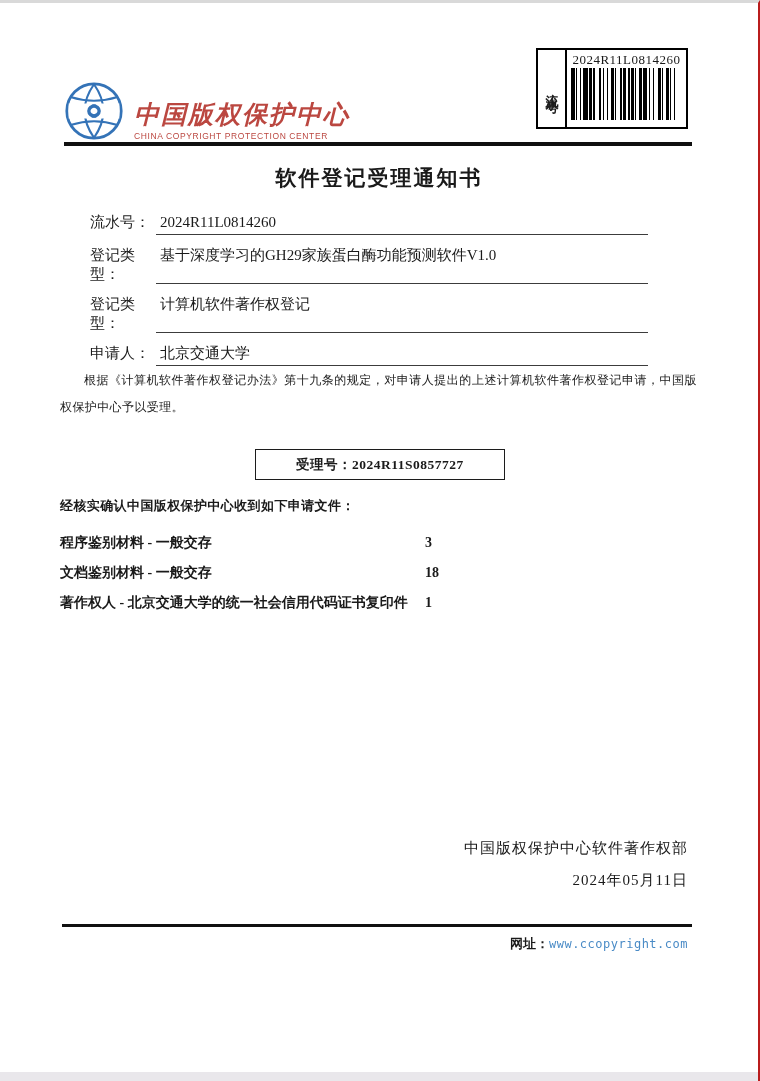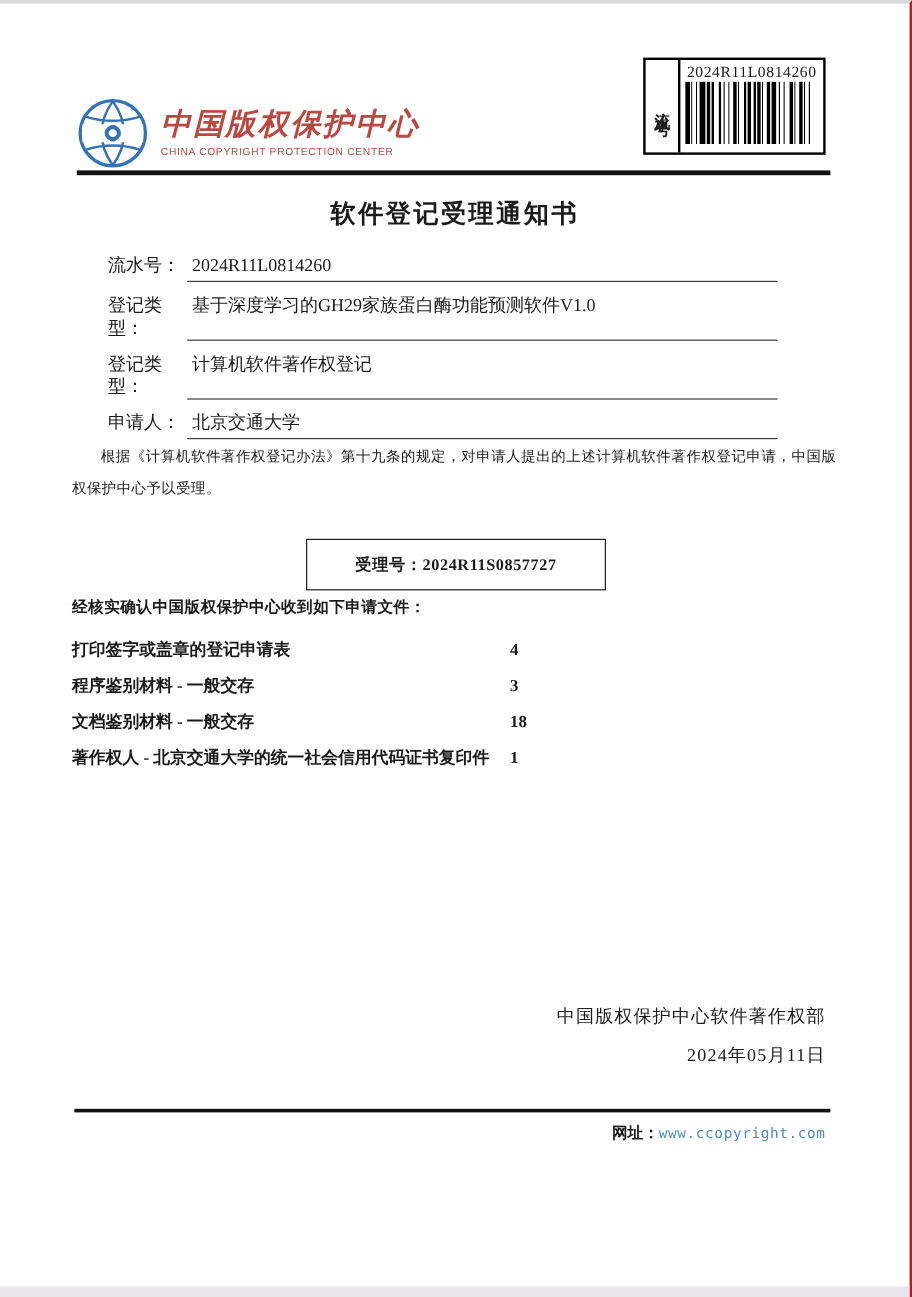--- a/index.html
+++ b/index.html
@@ -43,21 +43,21 @@
   .serial-number{font-size:13px;letter-spacing:0.5px;line-height:15px;}
   .barcode{
     margin-top:1px;width:112px;height:52px;
     display:flex;align-items:stretch;overflow:hidden;background:#fff;
   }
   .barcode .bar{height:100%;}
 
   
   .header-row{
     position:absolute;top:78px;left:64px;
-    display:flex;align-items:center;
+    display:flex;align-items:flex-end;
   }
   .emblem{width:60px;height:60px;flex:none;}
   .logo-text{margin-left:10px;}
   .logo-cn{
     color:var(--logo-red);
     font-size:25px;font-weight:bold;font-style:italic;
     letter-spacing:2px;line-height:26px;
   }
   .logo-en{
     color:var(--logo-red);
@@ -94,21 +94,21 @@
   
   .body-paragraph{
     position:absolute;top:364px;left:60px;width:637px;
     font-size:12px;line-height:27px;letter-spacing:0.4px;
     text-indent:2em;text-align:justify;
   }
 
   
   .acceptance-box{
     position:absolute;top:446px;left:255px;
-    width:250px;height:43px;
+    width:250px;height:31px;
     border:1px solid #1c1c1c;
     display:flex;align-items:center;justify-content:center;
     font-size:13.5px;font-weight:600;letter-spacing:0.5px;
   }
 
   
   .docs-intro{
     position:absolute;top:494px;left:60px;
     font-size:13px;font-weight:700;letter-spacing:0.4px;
   }
@@ -247,24 +247,20 @@
   <p class="body-paragraph">根据《计算机软件著作权登记办法》第十九条的规定，对申请人提出的上述计算机软件著作权登记申请，中国版权保护中心予以受理。</p>
 
   <div class="acceptance-box">
     <span>受理号：</span>
       <span>2024R11S0857727</span>
   </div>
 
   <div class="docs-intro">经核实确认中国版权保护中心收到如下申请文件：</div>
   <div class="docs-list">
     <div class="doc-row">
-      <span>打印签字或盖章的登记申请表</span>
-      <span class="doc-count">4</span>
-    </div>
-    <div class="doc-row">
       <span>程序鉴别材料 - 一般交存</span>
       <span class="doc-count">3</span>
     </div>
     <div class="doc-row">
       <span>文档鉴别材料 - 一般交存</span>
       <span class="doc-count">18</span>
     </div>
     <div class="doc-row">
       <span>著作权人 - 北京交通大学的统一社会信用代码证书复印件</span>
       <span class="doc-count">1</span>

